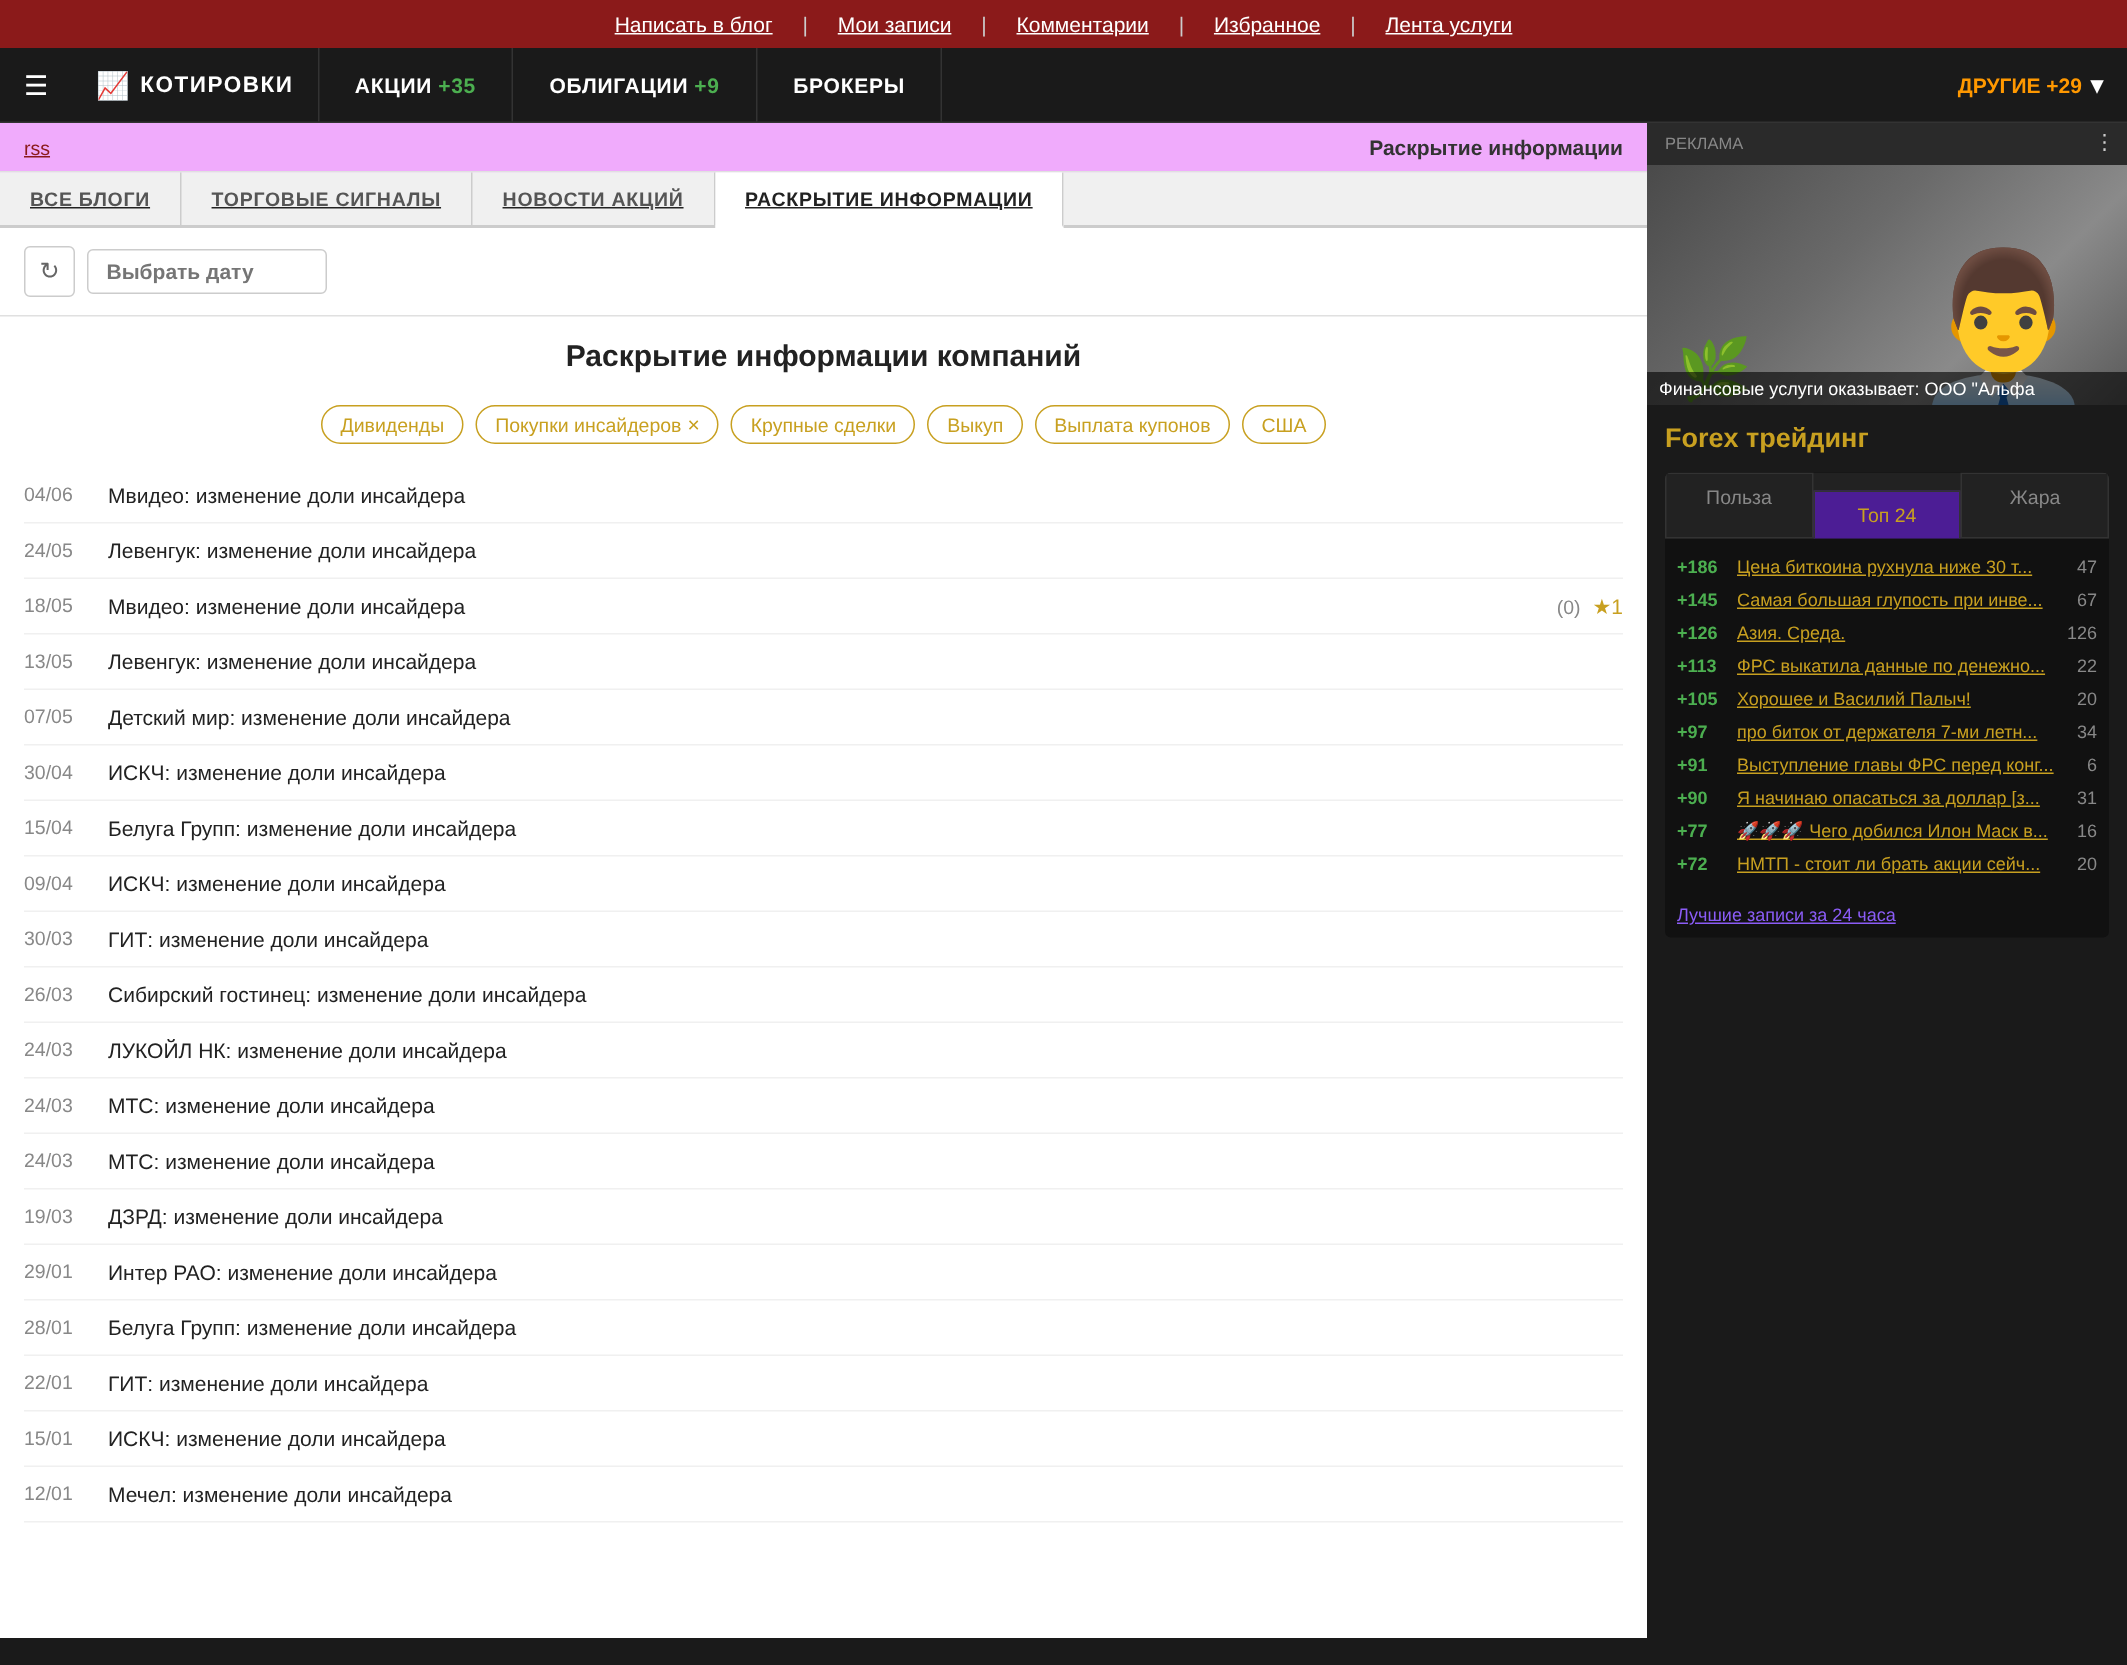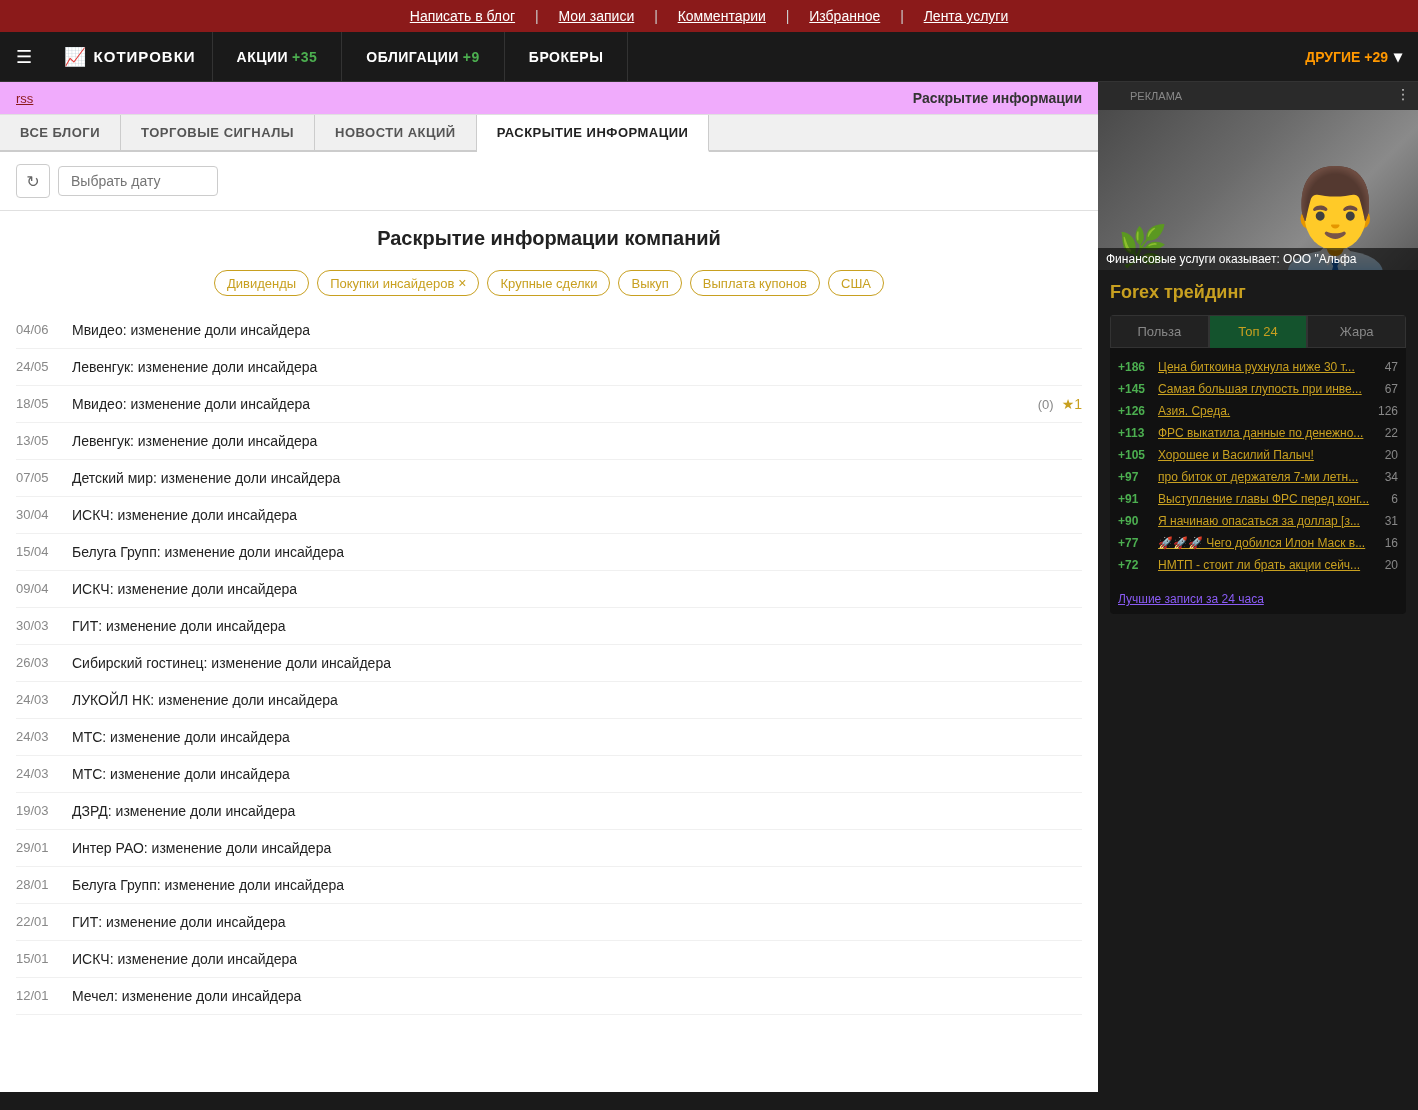--- a/index.html
+++ b/index.html
@@ -99,20 +99,21 @@
       font-size: 14px;
       font-weight: bold;
       color: #333;
     }
 
     
     .tabs {
       display: flex;
       background: #f0f0f0;
       border-bottom: 2px solid #ccc;
+      text-decoration: underline;
     }
     .tab {
       padding: 10px 20px;
       cursor: pointer;
       font-size: 13px;
       font-weight: bold;
       color: #555;
       border-right: 1px solid #ccc;
       text-transform: uppercase;
       letter-spacing: 0.5px;
@@ -147,20 +148,21 @@
     }
     .date-input {
       border: 1px solid #ccc;
       padding: 6px 12px;
       border-radius: 4px;
       font-size: 14px;
       color: #aaa;
       background: #fff;
       width: 160px;
       cursor: pointer;
+      font-weight: bold;
     }
 
     
     .section-title {
       text-align: center;
       font-size: 20px;
       font-weight: bold;
       color: #222;
       padding: 16px 0 12px;
     }
@@ -286,23 +288,24 @@
     .widget-tab {
       flex: 1;
       text-align: center;
       padding: 8px 4px;
       color: #888;
       font-size: 13px;
       cursor: pointer;
       border: 1px solid #333;
     }
     .widget-tab.active {
-      background: #14532d;
+      background: #4c1d95;
       color: #c8a020;
       border-bottom: none;
+      margin-top: 12px;
     }
     .widget-content {
       padding: 8px 0;
     }
     .widget-row {
       display: flex;
       align-items: flex-end;
       padding: 4px 8px;
       gap: 4px;
     }
@@ -518,21 +521,21 @@
       <span class="news-date">12/01</span>
       <span class="news-text">Мечел: изменение доли инсайдера</span>
 
     </div>
       </div>
 
   </div>
 
   <div class="right-sidebar">
     <div class="ad-section">
-      <div style="display:flex; justify-content:space-between; align-items:center; padding: 4px 24px;">
+      <div style="display:flex; justify-content:space-between; align-items:center; padding: 4px 4px;">
         <span class="ad-label">РЕКЛАМА</span>
         <span class="ad-dots">⋮</span>
       </div>
       <div class="ad-image-placeholder">
         <div style="width:100%; height:100%; background: linear-gradient(135deg, #4a4a4a 0%, #6a6a6a 40%, #8a8a8a 70%, #5a5a5a 100%); display:flex; align-items:center; justify-content:center; position:relative;">
           <span style="font-size:100px; color:#888; position:absolute; right:20px; bottom:0; line-height:1;">👨‍💼</span>
           <span style="font-size:40px; position:absolute; left:20px; bottom:0;">🌿</span>
         </div>
         <div class="ad-caption">Финансовые услуги оказывает: ООО "Альфа</div>
       </div>

